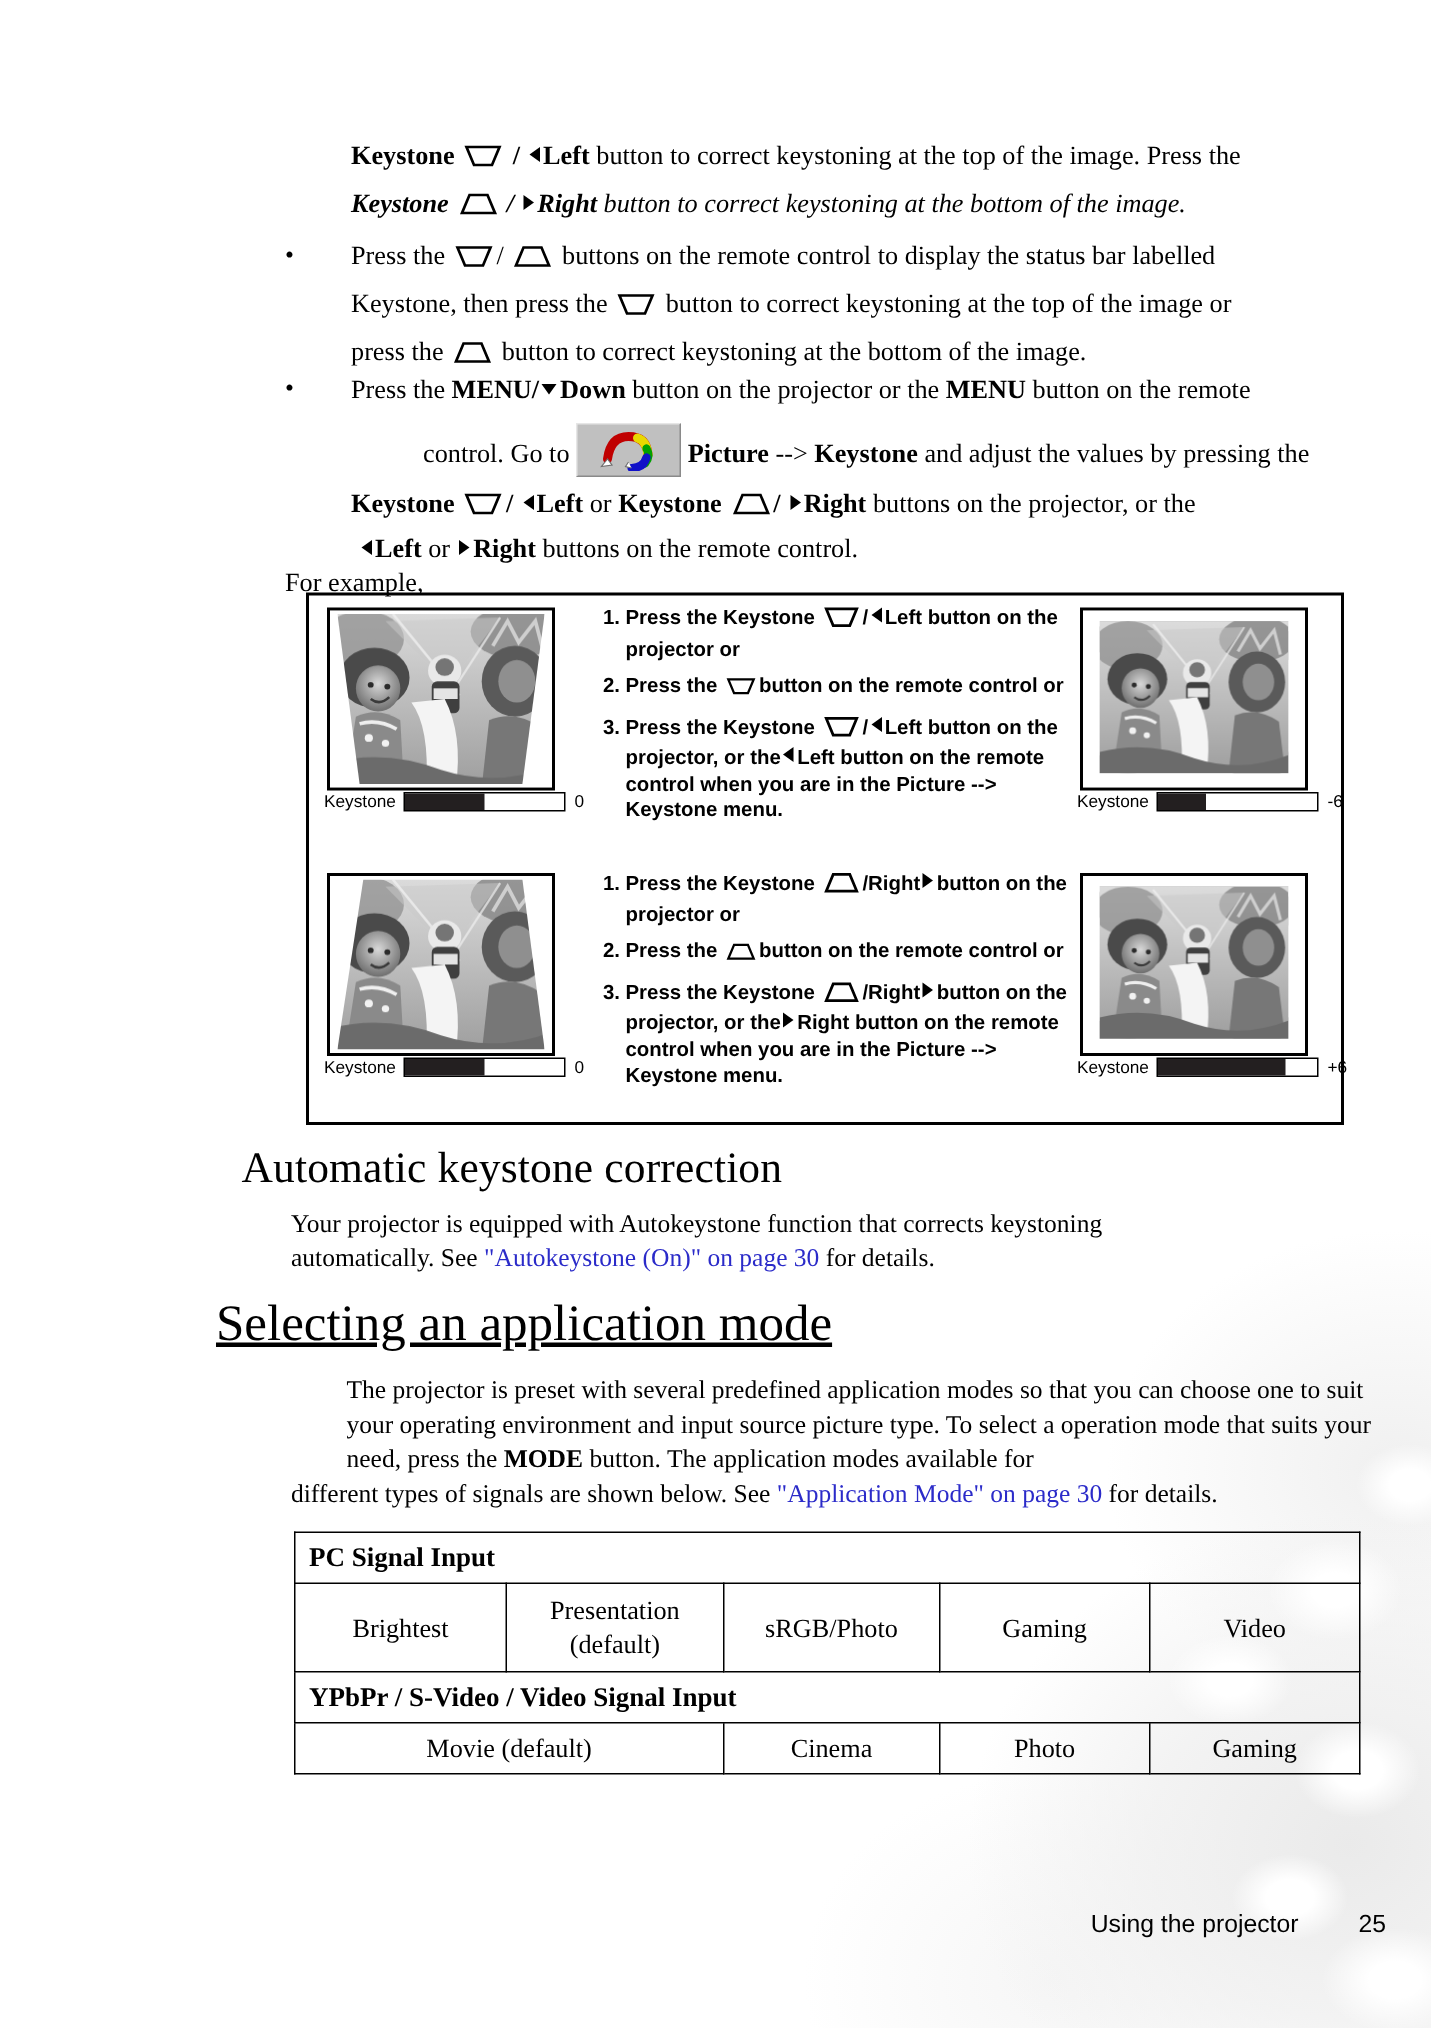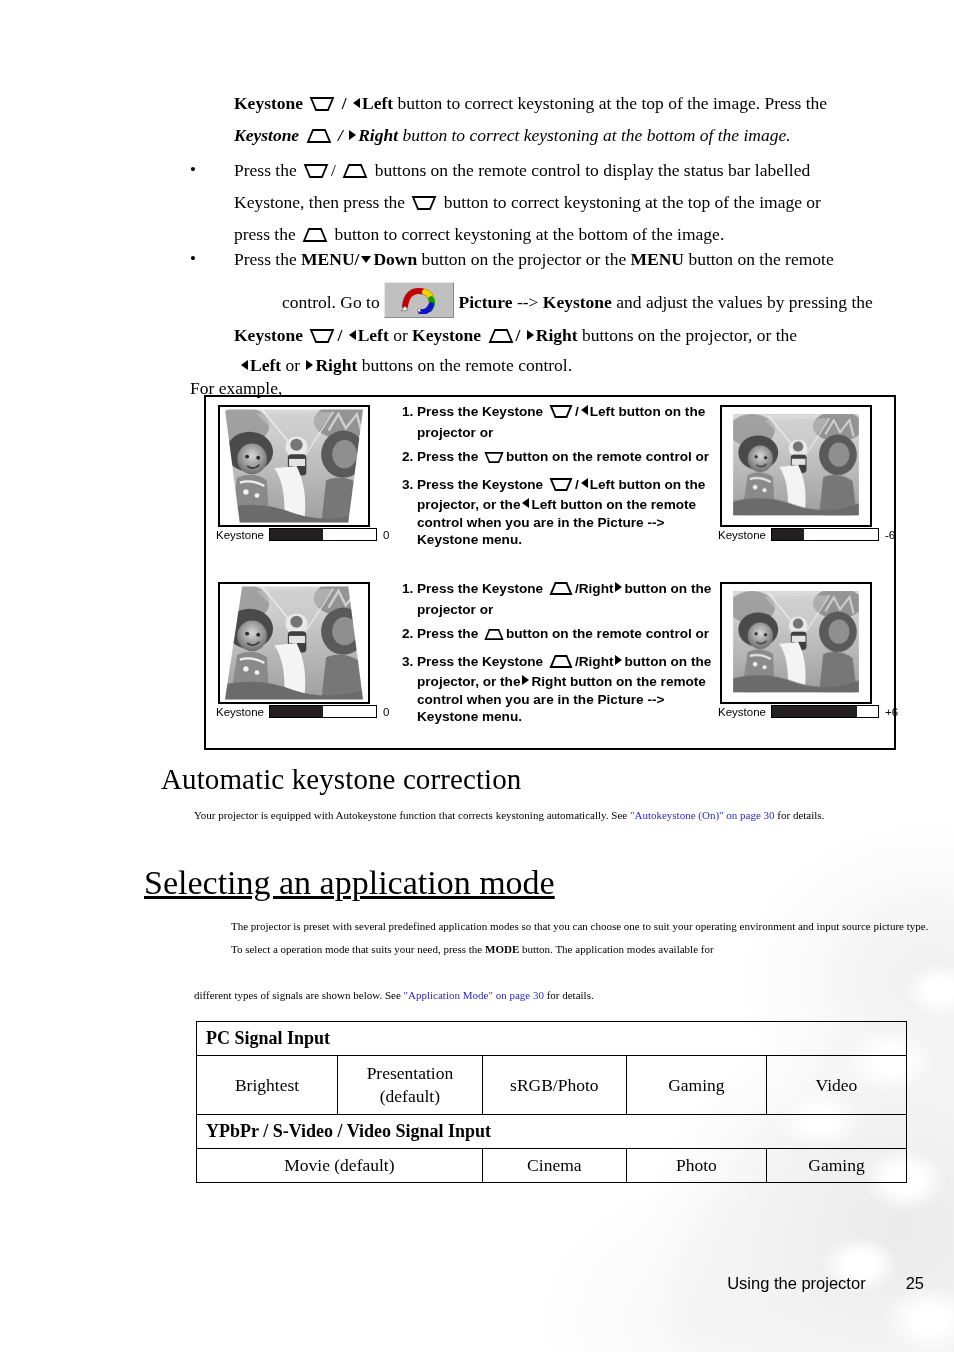--- a/index.html
+++ b/index.html
@@ -155,21 +155,21 @@
   }
   h1.sec {
     position: absolute;
     margin: 0;
     font-weight: normal;
     font-size: 34px;
     text-decoration: underline;
   }
   .body-para {
     position: absolute;
-    font-size: 11px;
+    font-size: 17px;
     line-height: 23px;
     font-family: Liberation Serif, serif;
   }
   a.xref { color: #2b2bc9; text-decoration: none; }
 
   
   table.modes {
     position: absolute;
     left: 167px; top: 1021px;
     width: 711px;

